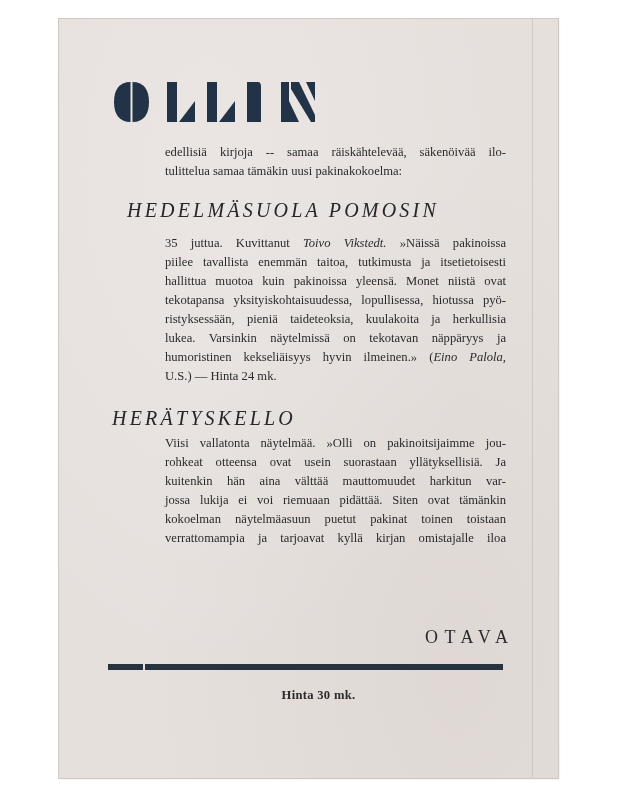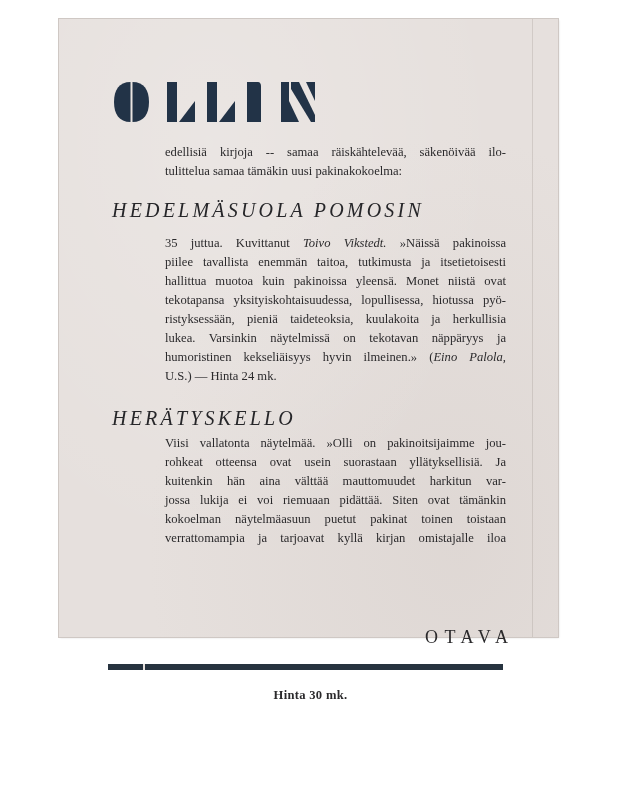--- a/index.html
+++ b/index.html
@@ -13,21 +13,21 @@
       position: relative;
       overflow: hidden;
       font-family: "Liberation Serif", "DejaVu Serif", serif;
       color: #2a2a2c;
     }
     .page {
       position: absolute;
       left: 59px;
       top: 19px;
       width: 499px;
-      height: 618px;
+      height: 759px;
       background: #e6e0dd;
       background-image:
         radial-gradient(ellipse at 30% 20%, rgba(255,255,255,0.18), rgba(255,255,255,0) 60%),
         radial-gradient(ellipse at 80% 85%, rgba(200,190,185,0.25), rgba(200,190,185,0) 55%);
       box-shadow: 0 0 0 1px #cfc8c4, 1px 1px 2px rgba(0,0,0,0.12);
     }
     .fold {
       position: absolute;
       left: 473px;
       top: 0;
@@ -105,21 +105,21 @@
     .price {
       position: absolute;
       left: 0;
       width: 499px;
       top: 669px;
       text-align: center;
       font-weight: bold;
       font-size: 12.6px;
       letter-spacing: 0.3px;
       color: #2b2a2c;
-      padding-left: 2px;
+      padding-left: 10px;
     }
   </style>
 </head>
 <body>
 
 <div class="page">
   <div class="fold"></div>
 
   <div class="title">
     <span class="title-text-hidden">OLLIN</span>
@@ -143,21 +143,21 @@
         <path d="M176 20 L176 41 L186 41 Z" fill="#223347"></path>
       </g>
     </svg>
   </div>
 
   <div class="para" style="top:124px;">
     <span class="line">edellisiä kirjoja -- samaa räiskähtelevää, säkenöivää ilo-</span>
     <span class="line last">tulittelua samaa tämäkin uusi pakinakokoelma:</span>
   </div>
 
-  <div class="heading" style="top:180px;">HEDELMÄSUOLA POMOSIN</div>
+  <div class="heading" style="top:180px;margin-left:15px;">HEDELMÄSUOLA POMOSIN</div>
 
   <div class="para" style="top:215px;">
     <span class="line"><span>35 juttua. Kuvittanut </span><i>Toivo Vikstedt.</i><span> »Näissä pakinoissa</span></span>
     <span class="line">piilee tavallista enemmän taitoa, tutkimusta ja itsetietoisesti</span>
     <span class="line">hallittua muotoa kuin pakinoissa yleensä. Monet niistä ovat</span>
     <span class="line">tekotapansa yksityiskohtaisuudessa, lopullisessa, hiotussa pyö-</span>
     <span class="line">ristyksessään, pieniä taideteoksia, kuulakoita ja herkullisia</span>
     <span class="line">lukea. Varsinkin näytelmissä on tekotavan näppäryys ja</span>
     <span class="line"><span>humoristinen kekseliäisyys hyvin ilmeinen.» (</span><i>Eino Palola,</i><span></span></span>
     <span class="line last">U.S.) — Hinta 24 mk.</span>

